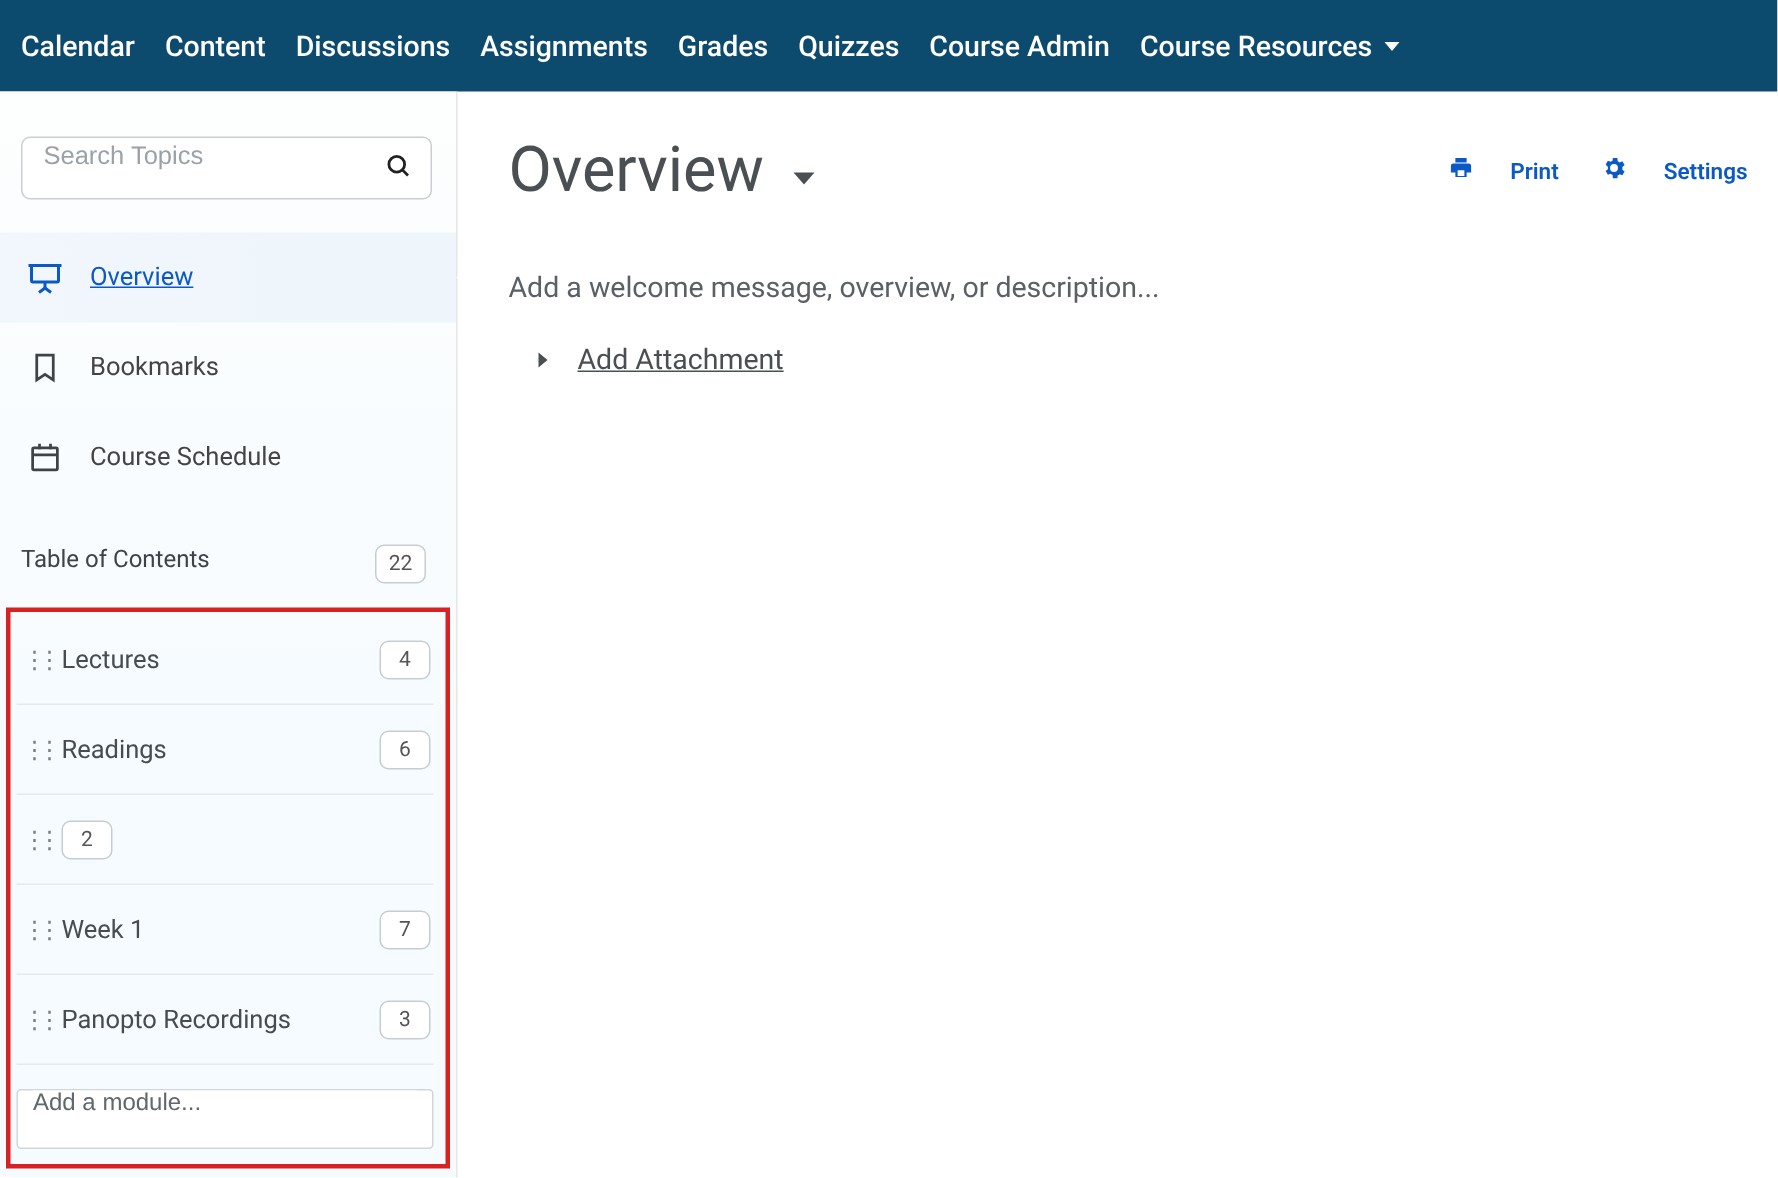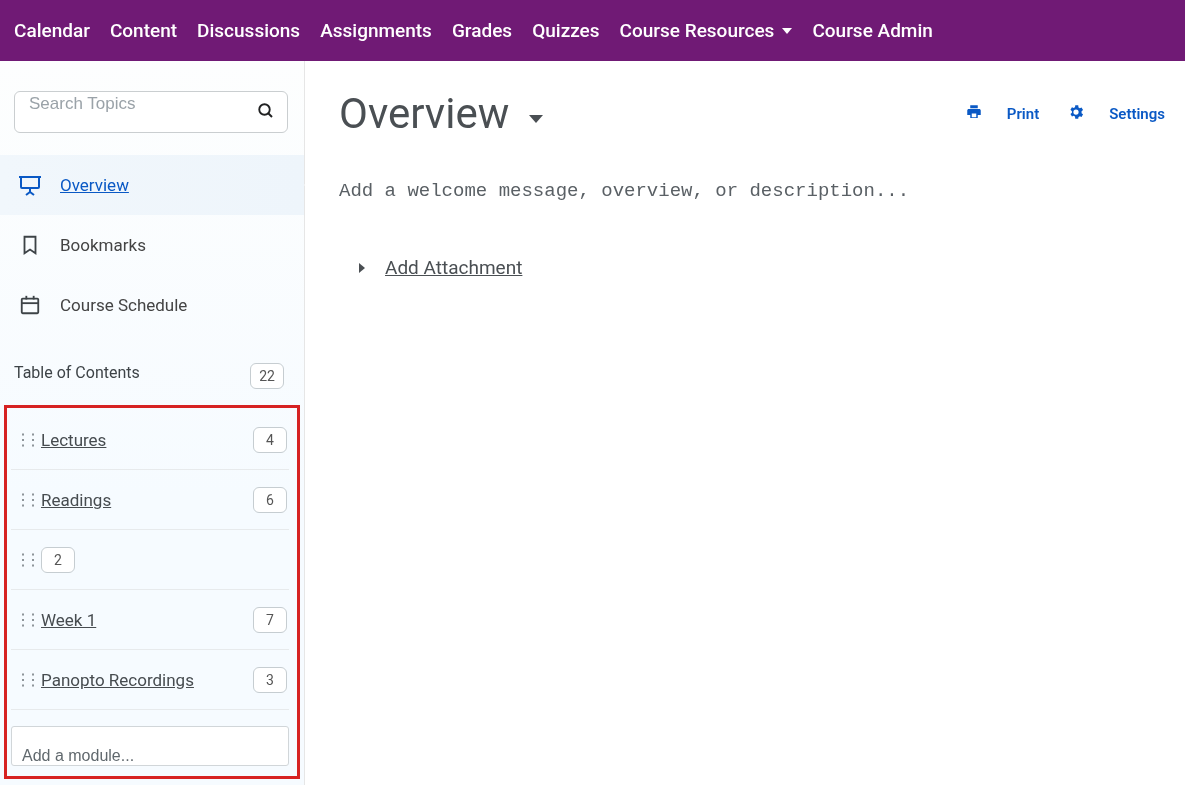--- a/index.html
+++ b/index.html
@@ -5,21 +5,21 @@
   * { box-sizing: border-box; margin: 0; padding: 0; }
   body {
     font-family: -apple-system, BlinkMacSystemFont, "Segoe UI", Roboto, Arial, sans-serif;
     background: #fff;
     width: 1185px;
     height: 785px;
     overflow: hidden;
   }
   
   .topnav {
-    background: #701a75;
+    background: #0c4a6e;
     height: 61px;
     display: flex;
     align-items: center;
     padding: 0 14px;
     gap: 20px;
   }
   .topnav a {
     color: #fff;
     font-size: 19px;
     font-weight: 500;
@@ -148,29 +148,29 @@
     cursor: pointer;
   }
   .mod-item:last-of-type { border-bottom: 1px solid #e7eaec; }
   .drag-handle {
     color: #7a8186;
     font-size: 16px;
     letter-spacing: -6px;
     width: 14px;
     line-height: 6px;
   }
-  .mod-item .label { flex: 1; text-decoration: underline; }
+  .mod-item .label { flex: 1; }
   .add-module {
     margin-top: 16px;
     border: 1px solid #d1d6d9;
     height: 40px;
     border-radius: 3px;
     padding: 0 10px;
     display: flex;
-    align-items: flex-end;
+    align-items: flex-start;
     background: #fff;
   }
   .add-module input {
     border: none; outline: none; width: 100%;
     font-size: 16px; color: #444;
   }
   .add-module input::placeholder { color: #60686d; }
   
   .page-head {
     display: flex;
@@ -199,22 +199,21 @@
     gap: 24px;
     color: #0a59c5;
     font-size: 15px;
     font-weight: 600;
     cursor: pointer;
   }
   
   .welcome-text {
     font-size: 19px;
     color: #5a6065;
-    margin-bottom: 54px;
-    font-family: Liberation Mono, monospace;
+    margin-bottom: 25px;
   }
   .attach-row {
     display: flex;
     align-items: center;
     gap: 20px;
     margin-left: 20px;
     color: #4a4f53;
     font-size: 19px;
     cursor: pointer;
     text-decoration: underline;
@@ -242,26 +241,26 @@
   <a href="#">
       <span>Assignments</span>
     </a>
   <a href="#">
       <span>Grades</span>
     </a>
   <a href="#">
       <span>Quizzes</span>
     </a>
   <a href="#">
+      <span>Course Admin</span>
+    </a>
+  <a href="#">
     <span>Course Resources</span>
     <span class="chev-down"></span>
   </a>
-  <a href="#">
-      <span>Course Admin</span>
-    </a>
 </nav>
 
 <div class="layout">
 
   <aside class="sidebar">
     <div class="search-wrap">
       <input type="text" placeholder="Search Topics" style="">
       <span class="search-icon">
         <svg width="18" height="18" viewBox="0 0 24 24" fill="none" stroke="#202122" stroke-width="2.5">
             <circle cx="10" cy="10" r="7"></circle>

